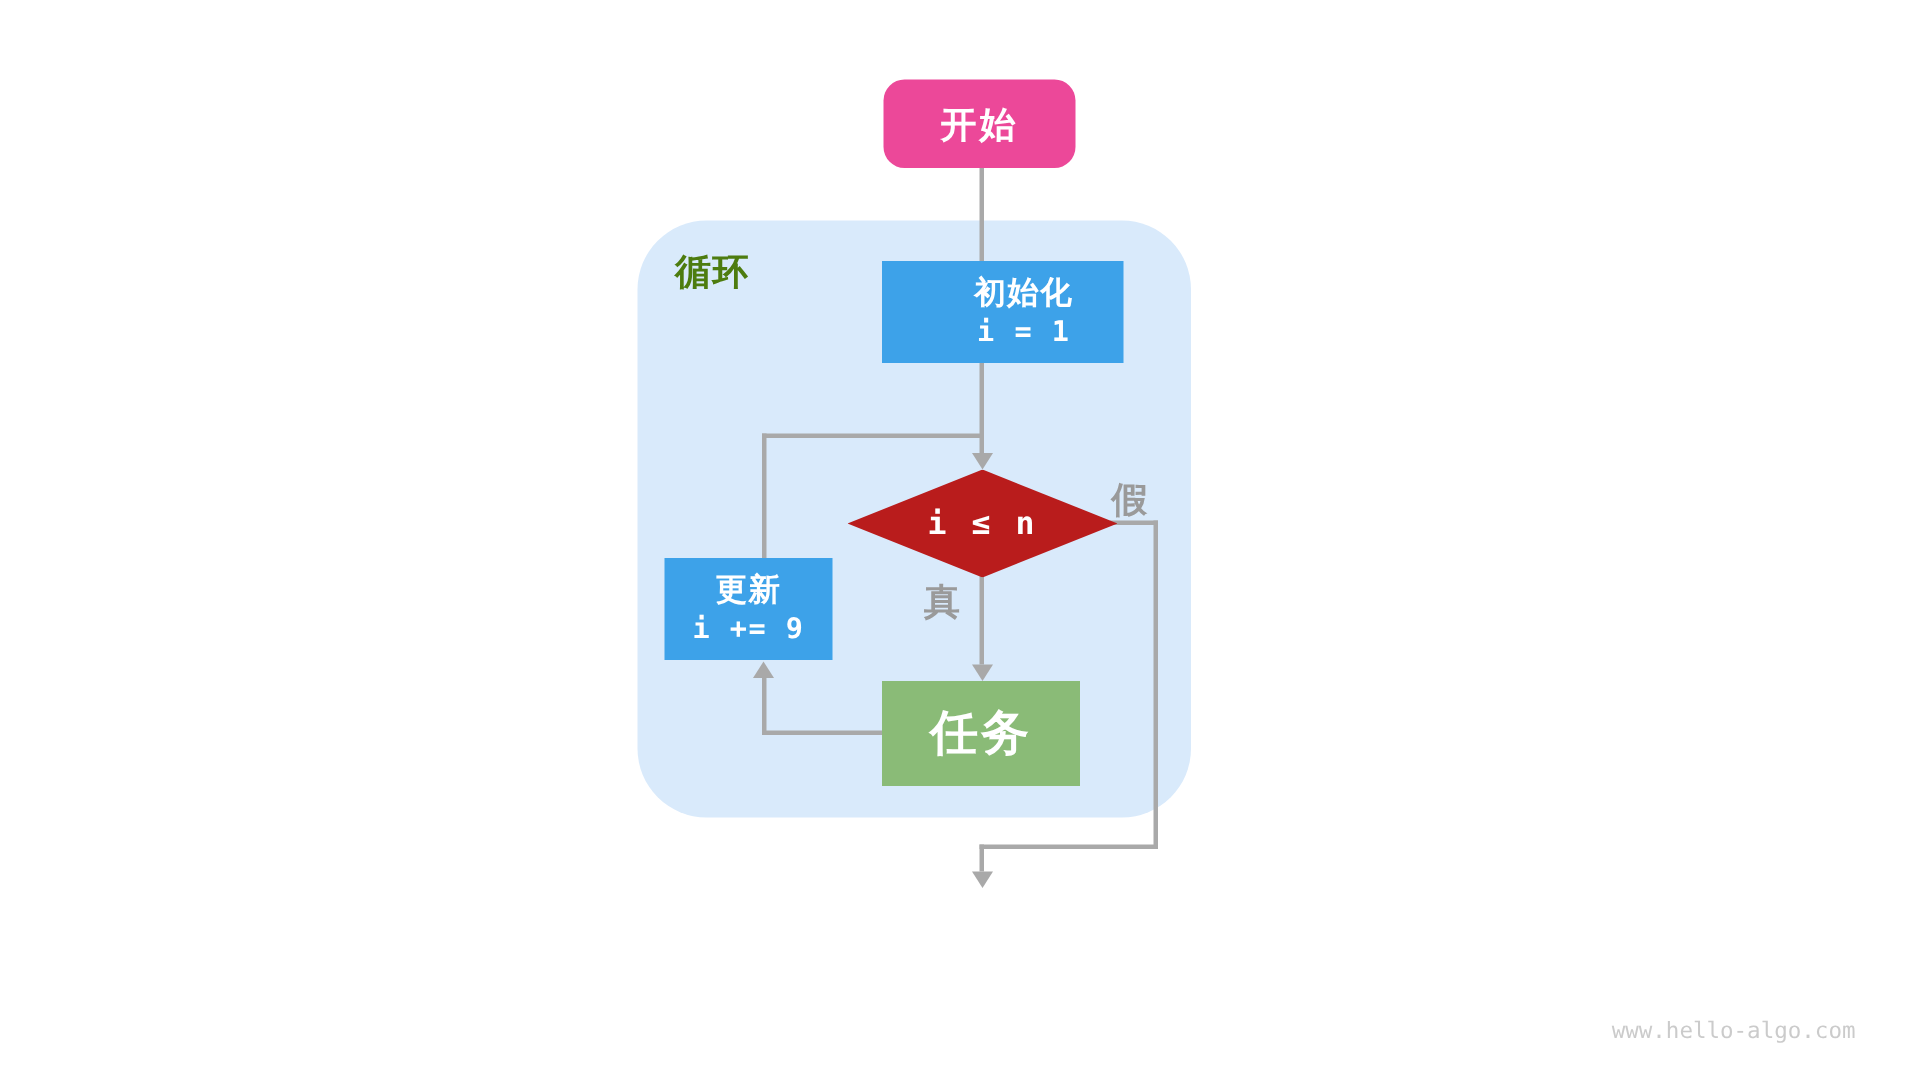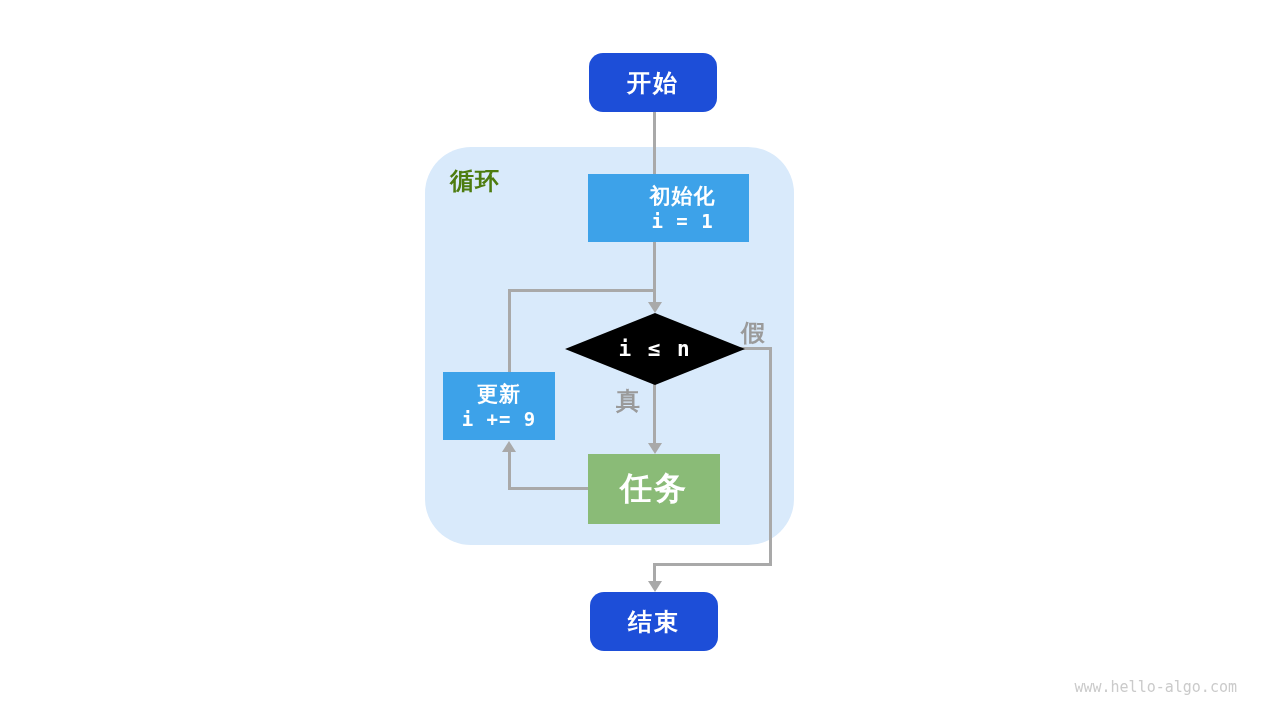--- a/index.html
+++ b/index.html
@@ -15,32 +15,32 @@
   .loop-label{
     position:absolute;left:450px;top:165px;
     font-size:24px;font-weight:bold;color:#4d7c0f;letter-spacing:1px;
   }
   
   .node{
     position:absolute;display:flex;flex-direction:column;
     align-items:center;justify-content:center;
     color:#ffffff;text-align:center;
   }
-  .terminal{background:#1d4ed8;border-radius:14px;font-size:24px;font-weight:bold;letter-spacing:2px;}
+  .terminal{background:#ec4899;border-radius:14px;font-size:24px;font-weight:bold;letter-spacing:2px;}
   .start{left:589px;top:53px;width:128px;height:59px;}
   .end{left:590px;top:592px;width:128px;height:59px;}
   .process{background:#3da2e9;}
   .init{left:588px;top:174px;width:133px;height:68px;padding-left:28px;}
   .update{left:443px;top:372px;width:112px;height:68px;}
   .task{left:588px;top:454px;width:132px;height:70px;background:#8abb77;font-size:32px;font-weight:bold;letter-spacing:2px;}
   .node-title{font-size:21px;font-weight:bold;letter-spacing:1px;line-height:1.25;}
   .node-code{font-family:"DejaVu Sans Mono","Liberation Mono",monospace;font-size:19px;font-weight:bold;letter-spacing:1px;line-height:1.3;}
   .diamond{
     position:absolute;left:565px;top:313px;width:180px;height:72px;
-    background:#000000;display:flex;align-items:center;justify-content:center;
+    background:#b91c1c;display:flex;align-items:center;justify-content:center;
     clip-path:polygon(50% 0,100% 50%,50% 100%,0 50%);
     color:#fff;font-family:"DejaVu Sans Mono","Liberation Mono",monospace;
     font-size:21px;font-weight:bold;letter-spacing:2px;
   }
   
   .branch-label{position:absolute;font-size:24px;font-weight:bold;color:#9a9a9a;}
   .label-true{left:616px;top:385px;}
   .label-false{left:741px;top:317px;}
   
   .line{position:absolute;background:#a9a9a9;}
@@ -96,22 +96,19 @@
 
   <div class="node process update">
     <span class="node-title">更新</span>
     <span class="node-code">i += 9</span>
   </div>
 
   <div class="node task">
     <span>任务</span>
   </div>
 
-  <div class="node terminal end">
-    <span>结束</span>
-  </div>
 
   <div class="branch-label label-true">真</div>
   <div class="branch-label label-false">假</div>
 
   <div class="watermark">www.hello-algo.com</div>
 
 </div>
 
 </body></html>

